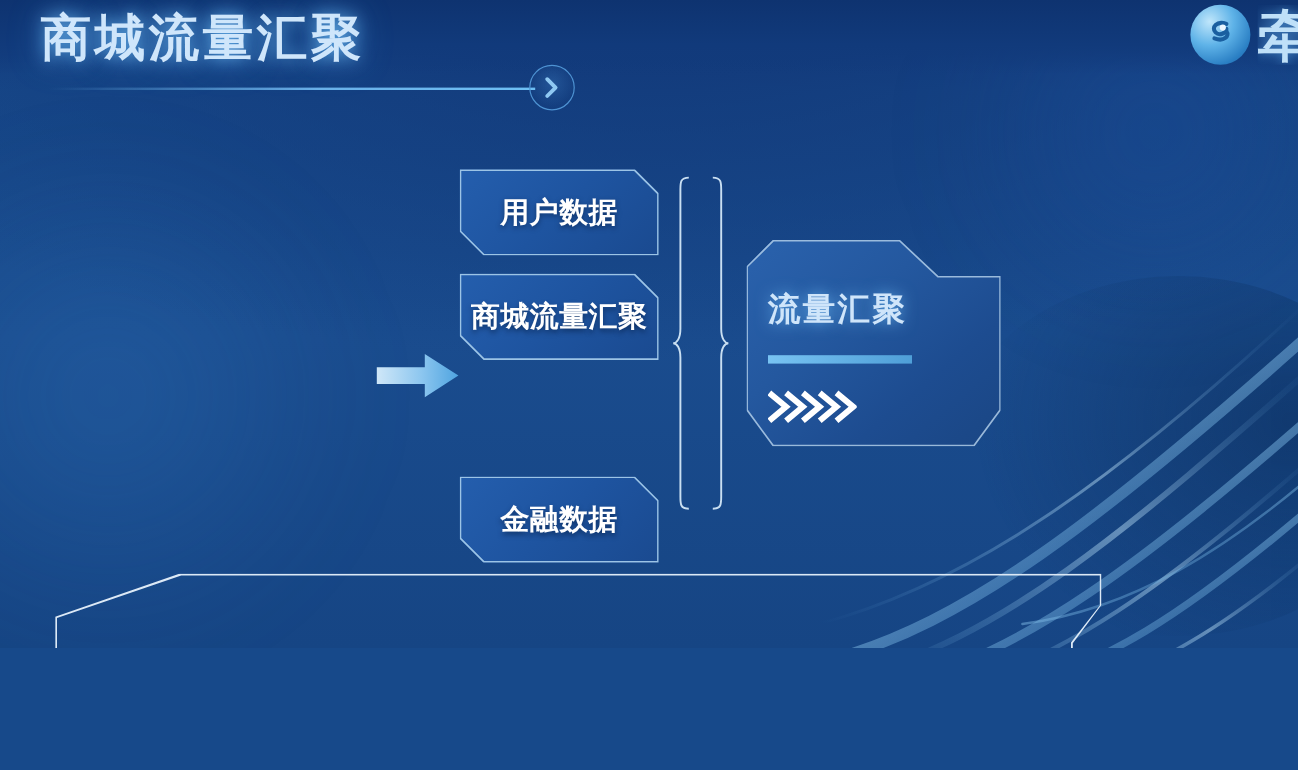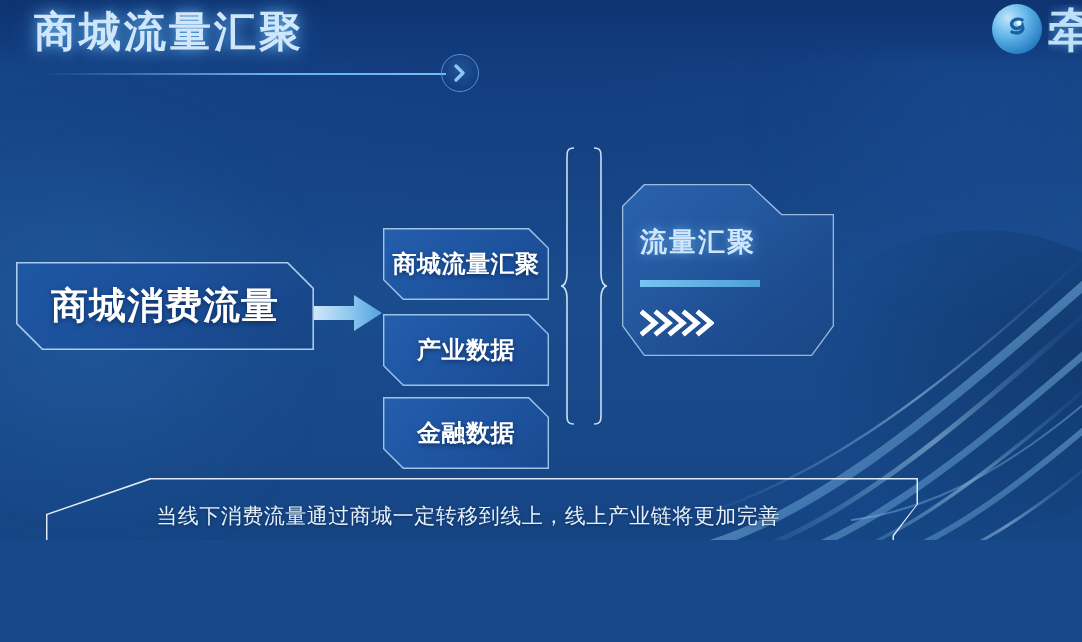--- a/index.html
+++ b/index.html
@@ -113,21 +113,21 @@
   #card-1{top:228px;}
   #card-2{top:314px;}
   #card-3{top:397px;border-radius:18px;}
 
   
   .brace{position:absolute;top:146px;width:16px;height:280px;}
   #brace-0{left:560px;}
   #brace-1{left:592px;}
 
   
-  #aggregate-panel{left:622px;top:184px;width:212px;height:172px;}
+  #aggregate-panel{left:622px;top:200px;width:212px;height:172px;}
   #aggregate-panel .fill{
     background:linear-gradient(140deg,#2a62ad 0%,#24589f 38%,#1d4c90 70%,#1a4684 100%);
     clip-path:polygon(22px 0, 128px 0, 160px 30px, 212px 30px, 212px 142px, 190px 172px, 22px 172px, 0 142px, 0 22px);
   }
   #aggregate-panel .edge{
     position:absolute;inset:0;z-index:2;background:rgba(175,205,232,.85);
     clip-path:polygon(
       22px 0, 128px 0, 160px 30px, 212px 30px, 212px 142px, 190px 172px, 22px 172px, 0 142px, 0 22px, 22px 0,
       22.8px 1.3px, 1.3px 22.6px, 1.3px 141.5px, 22.7px 170.7px, 189.3px 170.7px, 210.7px 141.5px, 210.7px 31.3px, 159.3px 31.3px, 127.4px 1.3px, 22.8px 1.3px);
   }
@@ -223,49 +223,44 @@
     <div class="logo-mark">
       <svg width="34" height="34" viewBox="0 0 34 34">
         <path d="M22 8 C 14 5, 9 11, 13 15 C 16 18, 22 16, 22 12" fill="none" stroke="#1a5fa0" stroke-width="3.4" stroke-linecap="round"></path>
         <path d="M12 20 C 20 23, 25 18, 22 14" fill="none" stroke="#1a5fa0" stroke-width="3.4" stroke-linecap="round"></path>
         <circle cx="19" cy="11" r="2.6" fill="#eaf6ff"></circle>
       </svg>
     </div>
     <div class="logo-word">牵</div>
   </div>
 
-  <div class="chamfer" id="source-box">
-    <div class="fill"></div>
-    <div class="edge"></div>
-    <div class="label">商城消费流量</div>
-  </div>
 
   <svg class="flow-arrow" viewBox="0 0 72 42">
     <defs>
       <linearGradient id="arrGrad" x1="0" y1="0" x2="1" y2="0">
         <stop offset="0%" stop-color="#cfe7f8"></stop>
         <stop offset="55%" stop-color="#8cc6ef"></stop>
         <stop offset="100%" stop-color="#4fa4e0"></stop>
       </linearGradient>
     </defs>
     <path d="M2 14 L42 14 L42 3 L70 21 L42 39 L42 28 L2 28 Z" fill="url(#arrGrad)"></path>
   </svg>
 
+  <div class="chamfer card" id="card-0">
+    <div class="fill"></div>
+    <div class="edge"></div>
+    <div class="label">用户数据</div>
+  </div>
 
   <div class="chamfer card" id="card-1">
     <div class="fill"></div>
     <div class="edge"></div>
     <div class="label">商城流量汇聚</div>
   </div>
 
-  <div class="chamfer card" id="card-2">
-    <div class="fill"></div>
-    <div class="edge"></div>
-    <div class="label">产业数据</div>
-  </div>
 
   <div class="chamfer card" id="card-3">
     <div class="fill"></div>
     <div class="edge"></div>
     <div class="label">金融数据</div>
   </div>
 
   <svg class="brace" id="brace-0" viewBox="0 0 16 280">
     <path d="M14 2 C 7 2 7 6 7 12 L7 128 C 7 136 4 140 1 140 C 4 140 7 144 7 152 L7 268 C 7 274 7 278 14 278" fill="none" stroke="#c9dff2" stroke-width="1.6"></path>
   </svg>
@@ -287,21 +282,20 @@
           <path d="M45 7 L57 17 L45 27"></path>
           <path d="M59 7 L71 17 L59 27"></path>
         </g>
       </svg>
     </div>
   </div>
 
   <div class="chamfer" id="statement-panel">
     <div class="edge"></div>
     <div class="statement-lines">
-      <div>当线下消费流量通过商城一定转移到线上，线上产业链将更加完善</div>
     </div>
     <div class="slogan">仅有牵易赢，带领新时代的消费流量汇聚</div>
   </div>
 
   <div class="watermark">
     <span>汇一线首码网</span><span class="wm-url">www.huiyixian.com</span>
   </div>
 
 </div>
 

